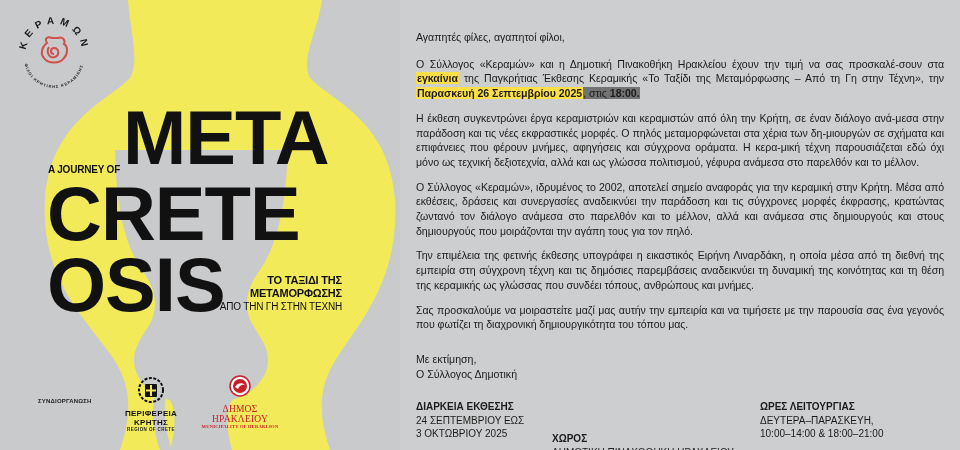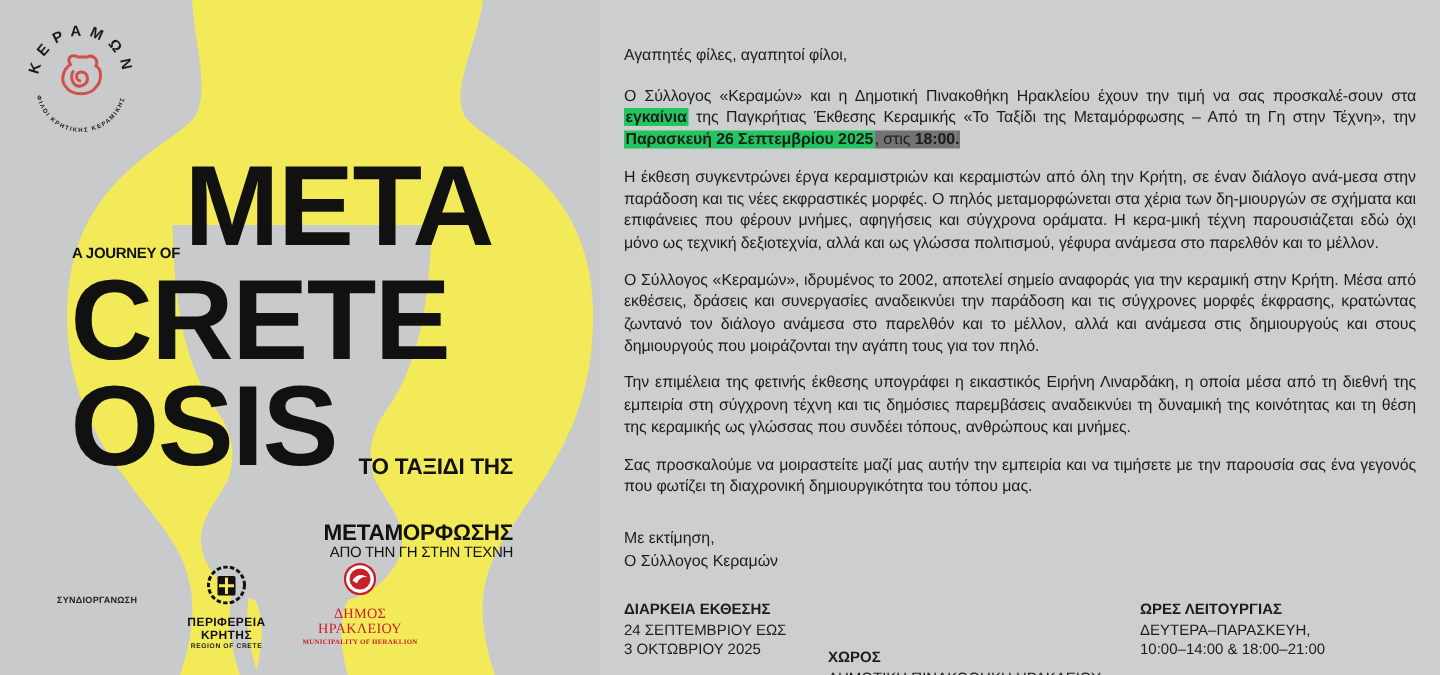--- a/index.html
+++ b/index.html
@@ -12,37 +12,37 @@
   .logo { position: absolute; left: 14px; top: 8px; width: 80px; height: 82px; }
 
   .title-big { position: absolute; font-family: "Liberation Sans", sans-serif; font-weight: 700; color: #111; letter-spacing: -1px; line-height: 1; }
   .t-meta { left: 123px; top: 100px; font-size: 76px; }
   .t-morph { left: 47px; top: 176px; font-size: 76px; }
   .t-osis { left: 47px; top: 247px; font-size: 76px; }
 
   .journey { position: absolute; left: 48px; top: 164px; font-size: 10px; font-weight: 700; color: #111; letter-spacing: -0.2px; }
 
   .subtitle { position: absolute; right: 58px; top: 274px; text-align: right; color: #111; }
-  .subtitle .s1, .subtitle .s2 { font-size: 15px; font-weight: 700; line-height: 13px; letter-spacing: -0.2px; margin-top: 31px; }
+  .subtitle .s1, .subtitle .s2 { font-size: 11px; font-weight: 700; line-height: 13px; letter-spacing: -0.2px; }
   .subtitle .s3 { font-size: 10px; line-height: 13px; letter-spacing: -0.2px; }
 
   .co-label { position: absolute; left: 38px; top: 398px; font-size: 6px; font-weight: 700; color: #222; letter-spacing: 0.2px; }
 
   .crete { position: absolute; left: 113px; top: 377px; width: 76px; text-align: center; }
   .crete .name { font-size: 8px; font-weight: 700; color: #111; letter-spacing: 0.3px; margin-top: 2px; }
   .crete .sub { font-size: 4.5px; font-weight: 700; color: #222; letter-spacing: 0.4px; }
 
   .heraklion { position: absolute; left: 198px; top: 375px; width: 84px; text-align: center; }
   .heraklion .name { font-family: "Liberation Serif", serif; font-size: 9.5px; color: #c8202a; margin-top: 3px; letter-spacing: 0.2px; }
   .heraklion .sub { font-family: "Liberation Serif", serif; font-size: 4.6px; font-weight: 700; color: #c8202a; letter-spacing: 0.2px; }
 
   .letter { position: absolute; left: 416px; top: 30px; width: 528px; font-size: 10.6px; line-height: 14.7px; color: #1c1c1c; letter-spacing: -0.05px; }
   .letter p { margin-bottom: 10px; text-align: justify; }
   .letter p.greet { margin-bottom: 12px; }
-  .hl { background: #22c55e; font-weight: 700; padding: 0 1px; }
+  .hl { background: #fde047; font-weight: 700; padding: 0 1px; }
   .b18 { font-weight: 700; background: #737373; }
   .sign { position: absolute; left: 416px; top: 352px; font-size: 10.6px; line-height: 15px; color: #1c1c1c; }
 
   .info { position: absolute; top: 400px; font-size: 10px; line-height: 13.5px; color: #1c1c1c; }
   .info .h { font-weight: 700; }
   .i1 { left: 416px; }
   .i2 { left: 552px; margin-top: 32px; }
   .i3 { left: 760px; }
 </style>
 </head>
@@ -121,21 +121,21 @@
     <span>Ο Σύλλογος «Κεραμών» και η Δημοτική Πινακοθήκη Ηρακλείου έχουν την τιμή  να σας προσκαλέ-σουν στα </span><span class="hl">εγκαίνια</span><span> της Παγκρήτιας Έκθεσης Κεραμικής «Το Ταξίδι της Μεταμόρφωσης – Από τη Γη στην Τέχνη»,  την </span><span class="hl">Παρασκευή 26 Σεπτεμβρίου 2025</span><span class="b18" style="font-weight:400">, στις </span><span class="b18">18:00</span><span class="b18">.</span>
   </p>
   <p>Η έκθεση συγκεντρώνει έργα κεραμιστριών και κεραμιστών από όλη την Κρήτη, σε έναν διάλογο ανά-μεσα στην παράδοση και τις νέες εκφραστικές μορφές. Ο πηλός μεταμορφώνεται στα χέρια των δη-μιουργών σε σχήματα και επιφάνειες που φέρουν μνήμες, αφηγήσεις και σύγχρονα οράματα. Η κερα-μική τέχνη παρουσιάζεται εδώ όχι μόνο ως τεχνική δεξιοτεχνία, αλλά και ως γλώσσα πολιτισμού, γέφυρα ανάμεσα στο παρελθόν και το μέλλον.</p>
   <p>Ο Σύλλογος «Κεραμών», ιδρυμένος το 2002, αποτελεί σημείο αναφοράς για την κεραμική στην Κρήτη. Μέσα από εκθέσεις, δράσεις και συνεργασίες αναδεικνύει την παράδοση και τις σύγχρονες μορφές έκφρασης, κρατώντας ζωντανό τον διάλογο ανάμεσα στο παρελθόν και το μέλλον, αλλά και ανάμεσα στις δημιουργούς και στους δημιουργούς που μοιράζονται την αγάπη τους για τον πηλό.</p>
   <p>Την επιμέλεια της φετινής έκθεσης υπογράφει η εικαστικός Ειρήνη Λιναρδάκη, η οποία μέσα από τη διεθνή της εμπειρία στη σύγχρονη τέχνη και τις δημόσιες παρεμβάσεις αναδεικνύει τη δυναμική της κοινότητας και τη θέση της κεραμικής ως γλώσσας που συνδέει τόπους, ανθρώπους και μνήμες.</p>
   <p>Σας προσκαλούμε να μοιραστείτε μαζί μας αυτήν την εμπειρία και να τιμήσετε με την παρουσία σας ένα γεγονός που φωτίζει τη διαχρονική δημιουργικότητα του τόπου μας.</p>
 </div>
 
 <div class="sign">
   <div>Με εκτίμηση,</div>
-  <div>Ο Σύλλογος Κεραμών</div>
+  <div>Ο Σύλλογος Δημοτική</div>
 </div>
 
 <div class="info i1">
   <div class="h">ΔΙΑΡΚΕΙΑ ΕΚΘΕΣΗΣ</div>
   <div>24 ΣΕΠΤΕΜΒΡΙΟΥ ΕΩΣ</div>
   <div>3 ΟΚΤΩΒΡΙΟΥ 2025</div>
 </div>
 <div class="info i2">
   <div class="h">ΧΩΡΟΣ</div>
   <div>ΔΗΜΟΤΙΚΗ ΠΙΝΑΚΟΘΗΚΗ ΗΡΑΚΛΕΙΟΥ,</div>

